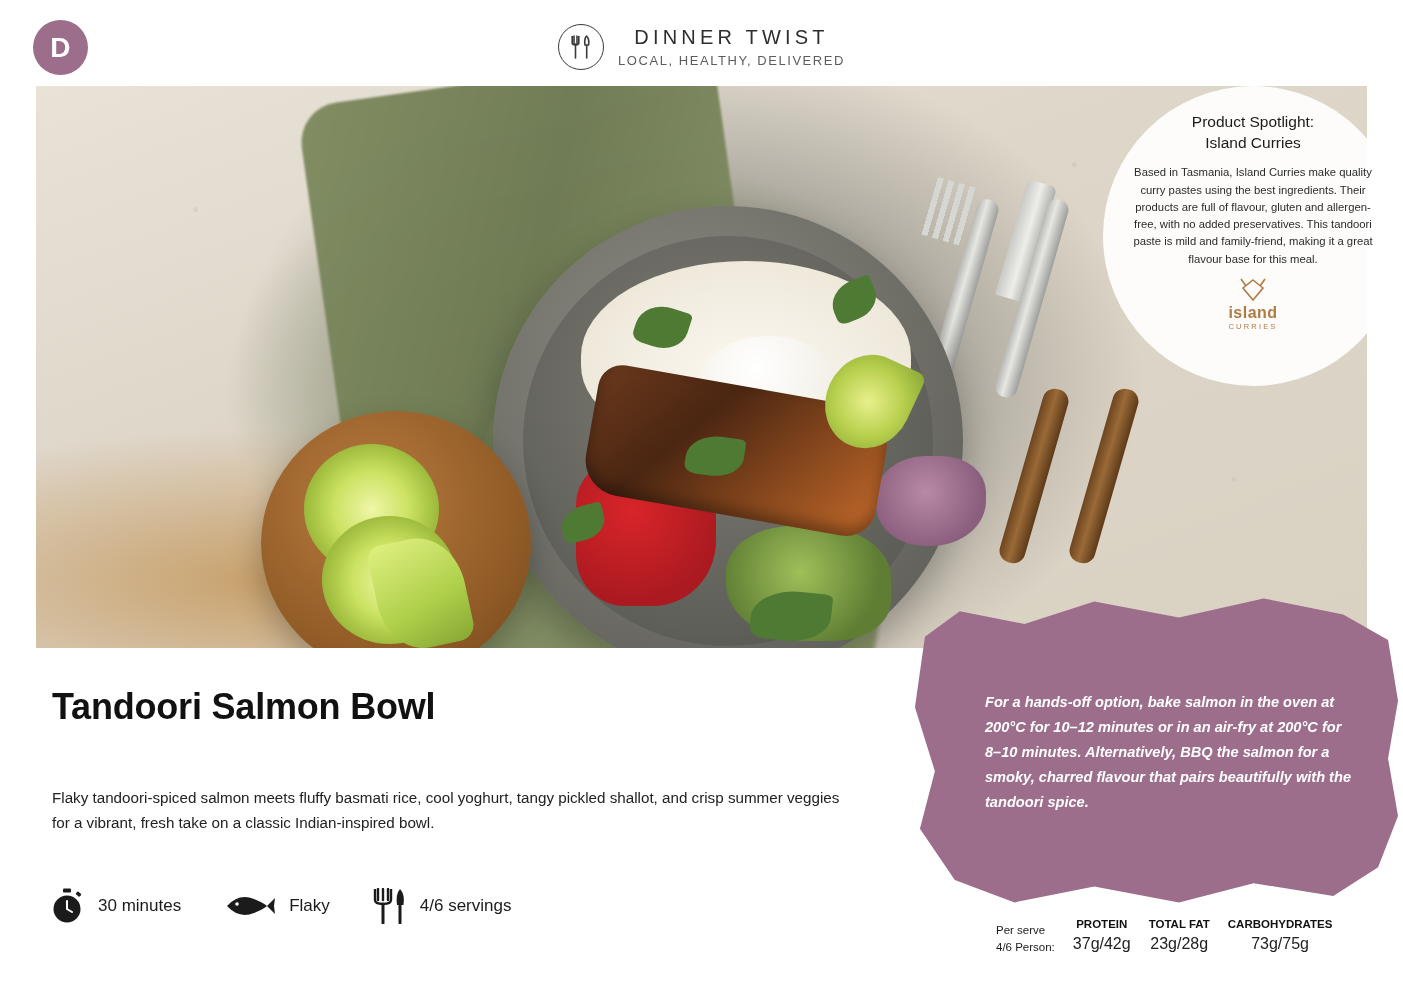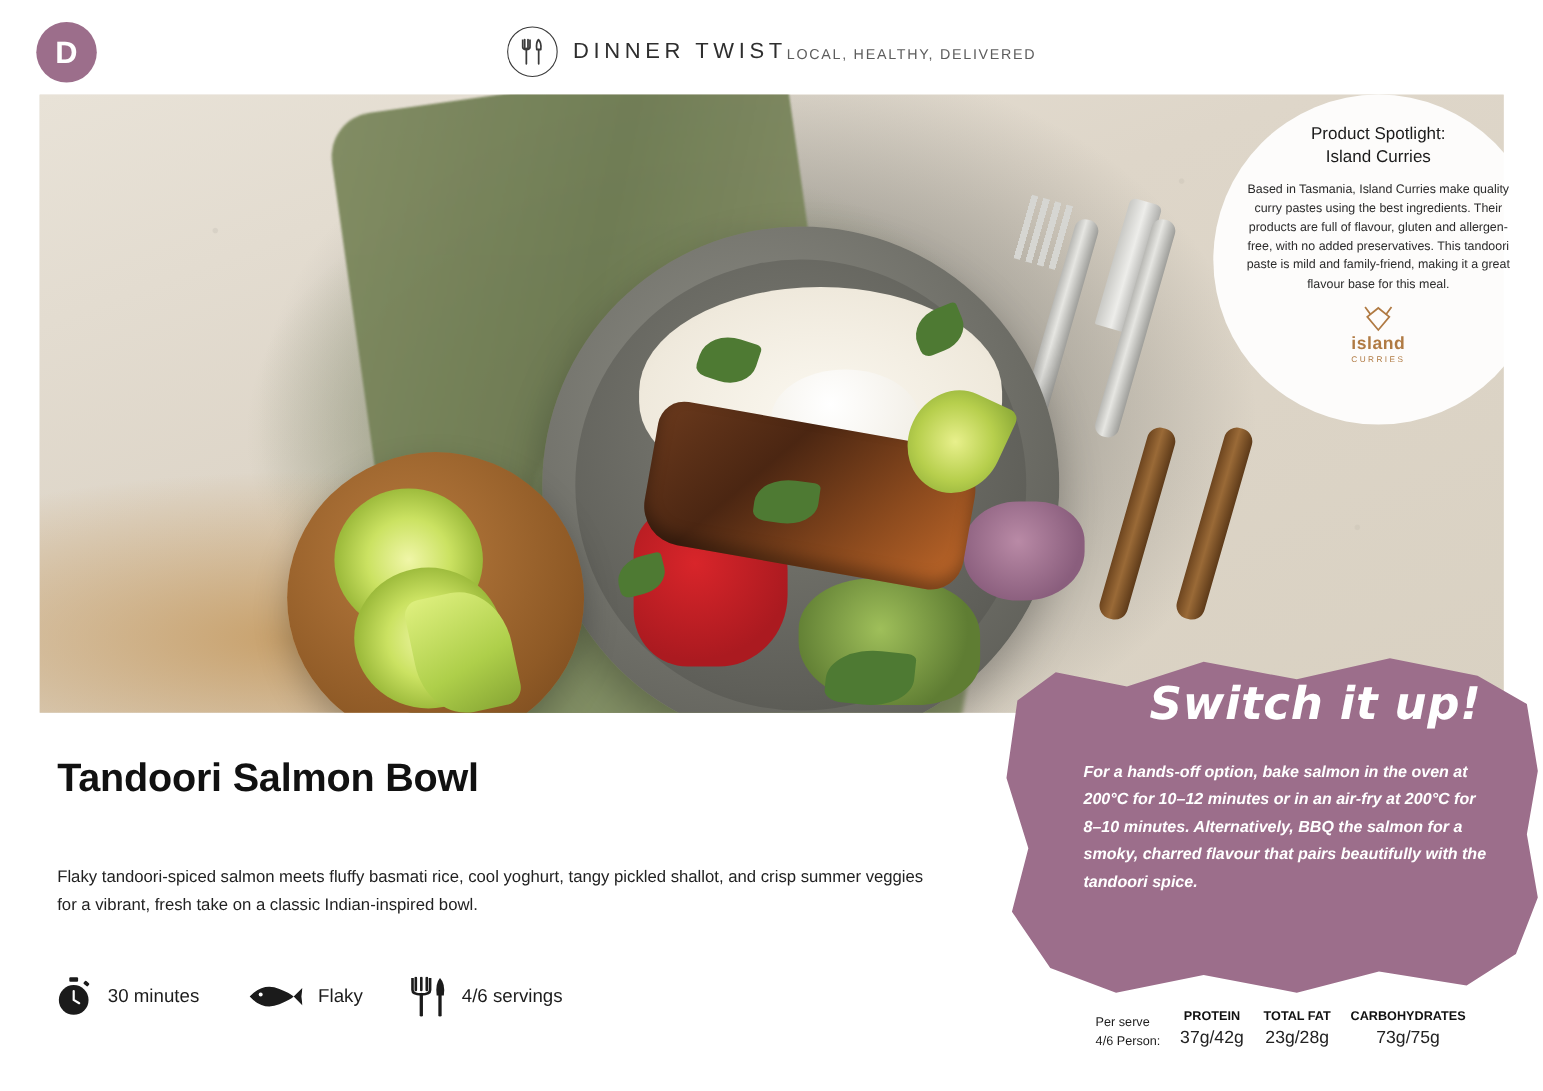--- a/index.html
+++ b/index.html
@@ -30,21 +30,21 @@
     display: flex; align-items: center; justify-content: center;
     gap: 14px;
   }
   .brand-mark {
     width: 46px; height: 46px; border-radius: 50%;
     border: 1.6px solid #3a3a3a;
     position: relative;
     display: flex; align-items: center; justify-content: center;
   }
   .brand-mark svg { display: block; }
-  .brand-text { display: flex; flex-direction: row; align-items: center; }
+  .brand-text { display: flex; flex-direction: column; align-items: center; }
   .brand-name {
     font-size: 20px; letter-spacing: 4.2px; color: #2e2e2e; font-weight: 400;
   }
   .brand-tag {
     font-size: 13px; letter-spacing: 1.55px; color: #5d5d5d; margin-top: 4px;
   }
 
   
   .hero {
     position: absolute; left: 36px; top: 86px;
@@ -378,21 +378,20 @@
           <path d="M28 1 Q33 6 31.5 17 L25 17 Q23.5 6 28 1 Z" fill="#1b1b1b"></path>
           <path d="M28 17 L28 35" stroke="#1b1b1b" stroke-width="3" stroke-linecap="round"></path>
         </svg>
       </span>
       <span class="label">4/6 servings</span>
     </div>
   </div>
 
   <div class="switch">
     <div class="switch-blob"></div>
-    <div class="switch-title">Switch it up!</div>
     <div class="switch-body">For a hands-off option, bake salmon in the oven at 200°C for 10–12 minutes or in an air-fry at 200°C for 8–10 minutes. Alternatively, BBQ the salmon for a smoky, charred flavour that pairs beautifully with the tandoori spice.</div>
   </div>
 
   <div class="nutrition">
     <div class="per-serve">
       <div>Per serve</div>
       <div>4/6 Person:</div>
     </div>
     <div class="nut-col">
       <div class="nut-head">PROTEIN</div>

